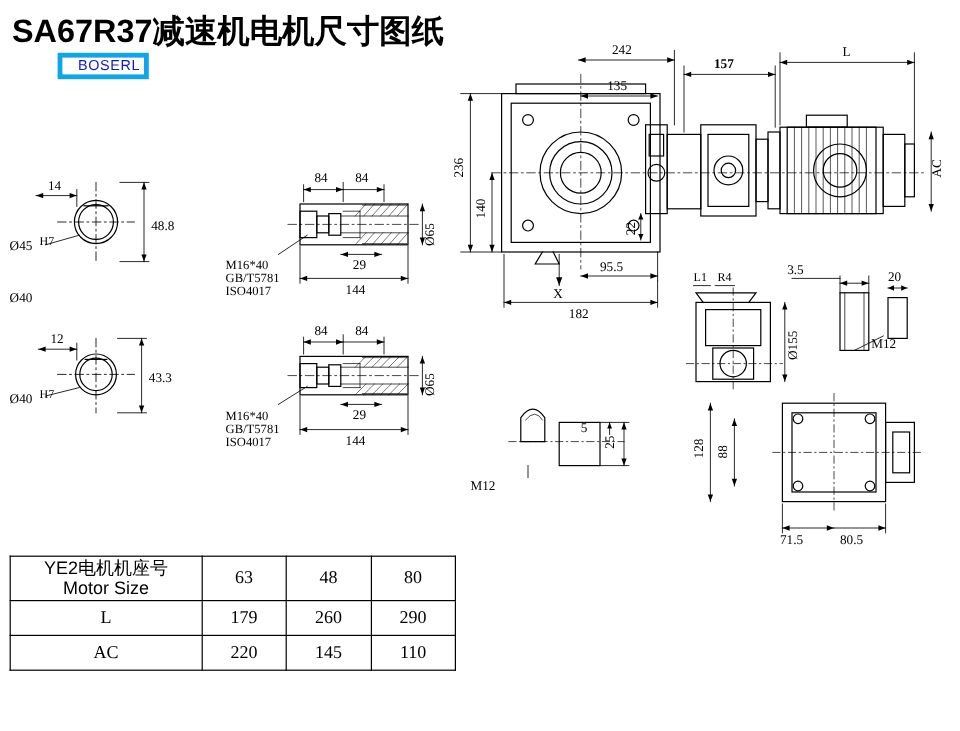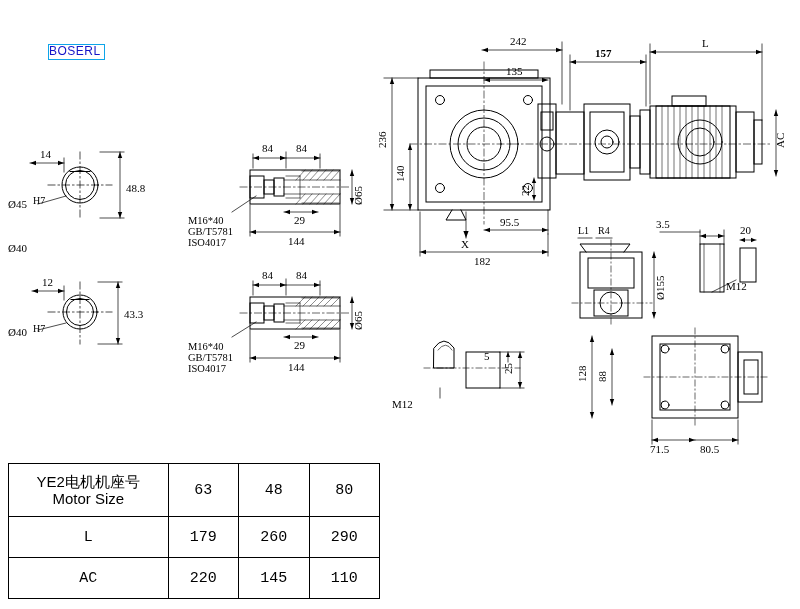--- a/index.html
+++ b/index.html
@@ -14,61 +14,62 @@
   .root{position:relative;width:800px;height:609px;}
   #title{
     position:absolute;left:10px;top:8px;
     font-size:27px;font-weight:bold;
     font-family:"Liberation Sans", sans-serif;
     letter-spacing:0px;
     white-space:nowrap;
   }
   #logo{
     position:absolute;left:48px;top:44px;
-    border:1px solid #0ea5e9;
+    border:4px solid #0ea5e9;
     color:#1414c8;
     font-size:12px;
     font-family:"Liberation Sans", sans-serif;
-    padding:0px 3px 1px 0;
+    padding:0px 3px 1px 13px;
     letter-spacing:0.5px;
     line-height:13px;
   }
   svg{position:absolute;left:0;top:0;}
   .dim{font-family:"Liberation Serif", serif;font-size:11px;}
   .dimsm{font-family:"Liberation Serif", serif;font-size:10px;}
   .note{font-family:"Liberation Serif", serif;font-size:10.5px;}
   
   #spec-table{
     position:absolute;left:8px;top:463px;
-    width:372px;height:136px;
+    width:372px;height:96px;
     border-collapse:collapse;
     font-size:15px;
     border-radius:29px;
   }
   #spec-table td{
     border:1px solid #000;
     text-align:center;
     height:26px;
     padding:0;
-    font-family:Liberation Mono, monospace;
+    font-family:Liberation Serif, serif;
   }
   #spec-table td.head{
     font-family:"Liberation Sans", sans-serif;
     font-size:15px;
     line-height:17px;
   }
   #spec-table .c0{width:160px;}
   #spec-table .c1,#spec-table .c2,#spec-table .c3{width:70px;}
   .cn{font-family:"Liberation Sans", sans-serif;}
 </style>
 </head>
 <body>
 
 <div class="root">
 
+  <div id="title">SA67R37减速机电机尺寸图纸</div>
   <div id="logo">BOSERL</div>
 
   <svg width="800" height="609" viewBox="0 0 800 609">
     <g fill="none" stroke="#000" stroke-width="1" stroke-linecap="square">
 
       <g stroke-dasharray="7,3,1.5,3" stroke-width="0.7">
         <line x1="48" y1="185" x2="112" y2="185"></line>
         <line x1="80" y1="152" x2="80" y2="218"></line>
       </g>
       <circle cx="80" cy="185" r="18"></circle>

